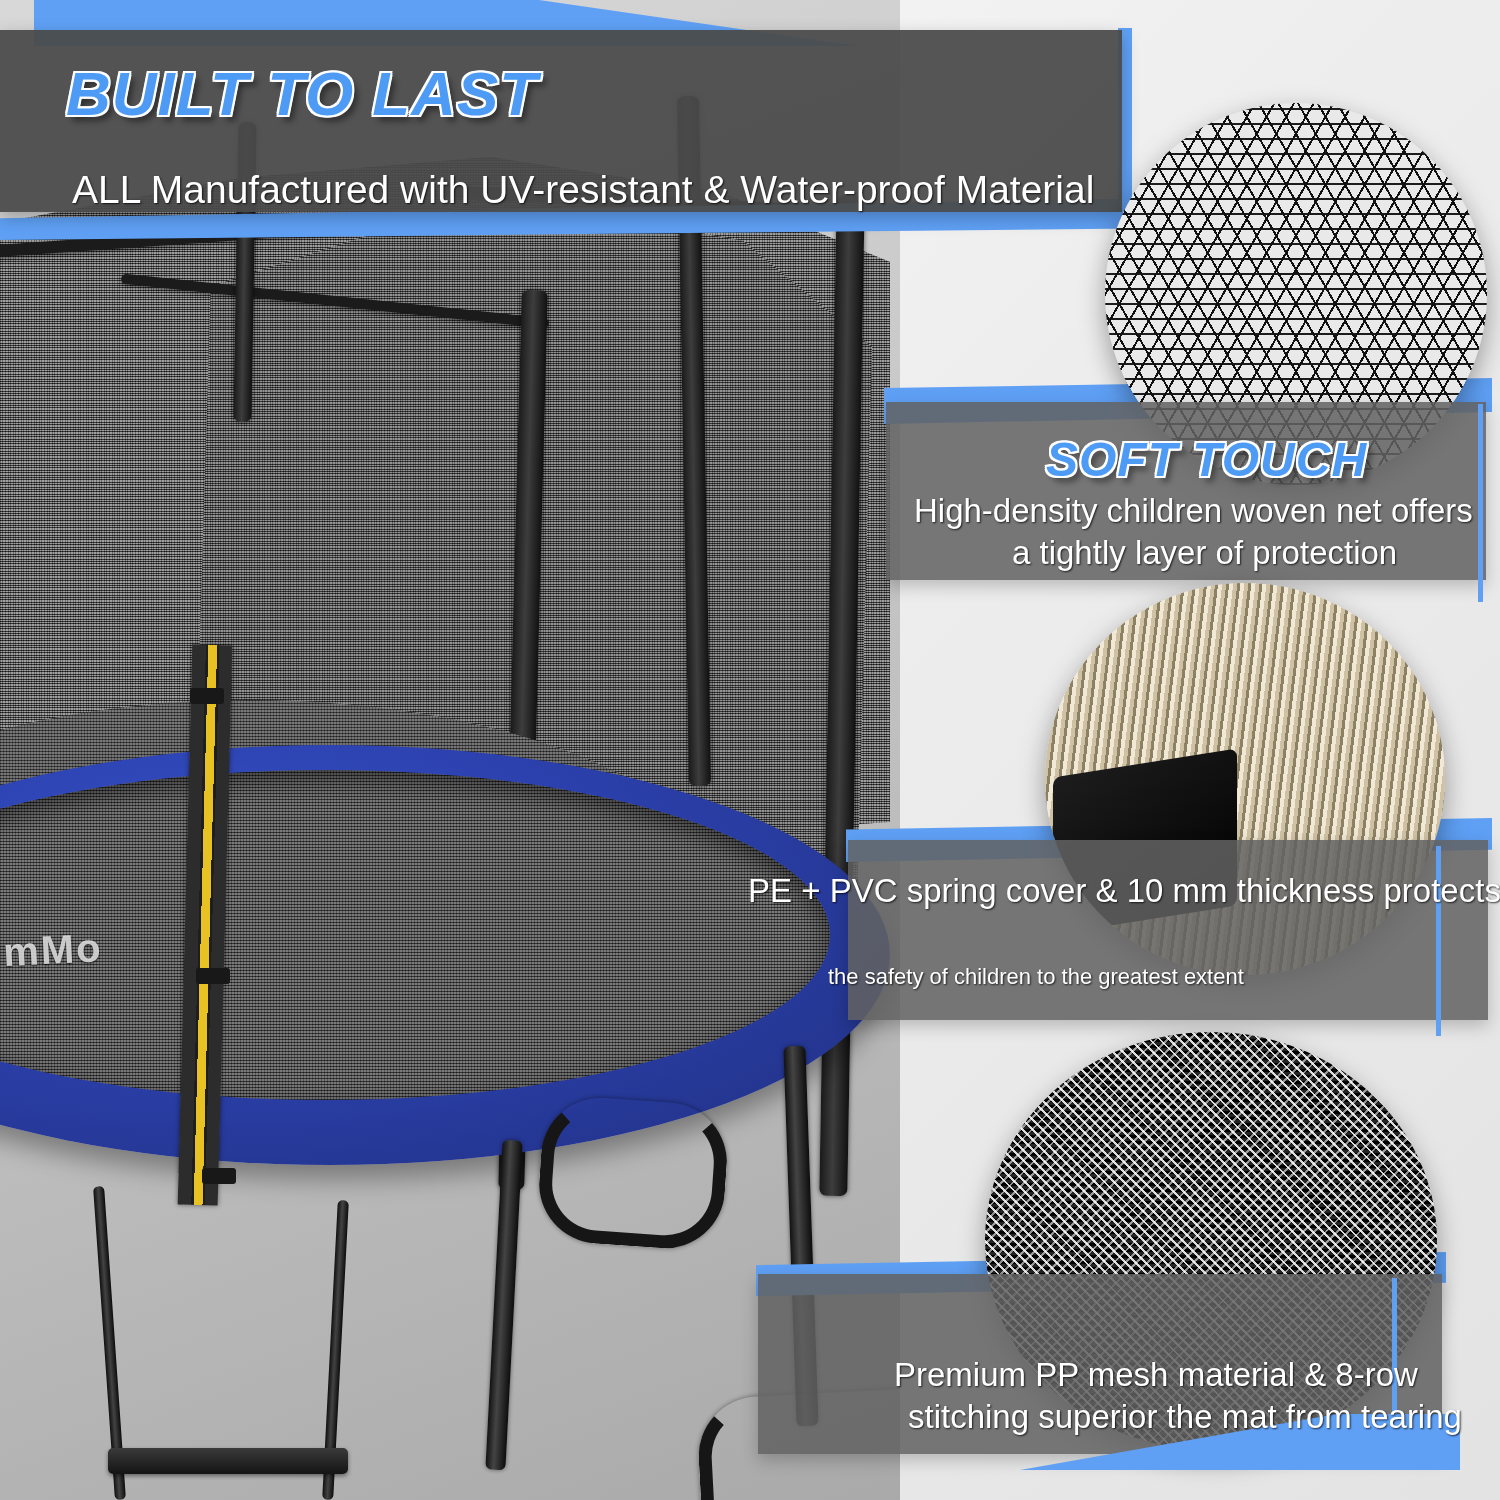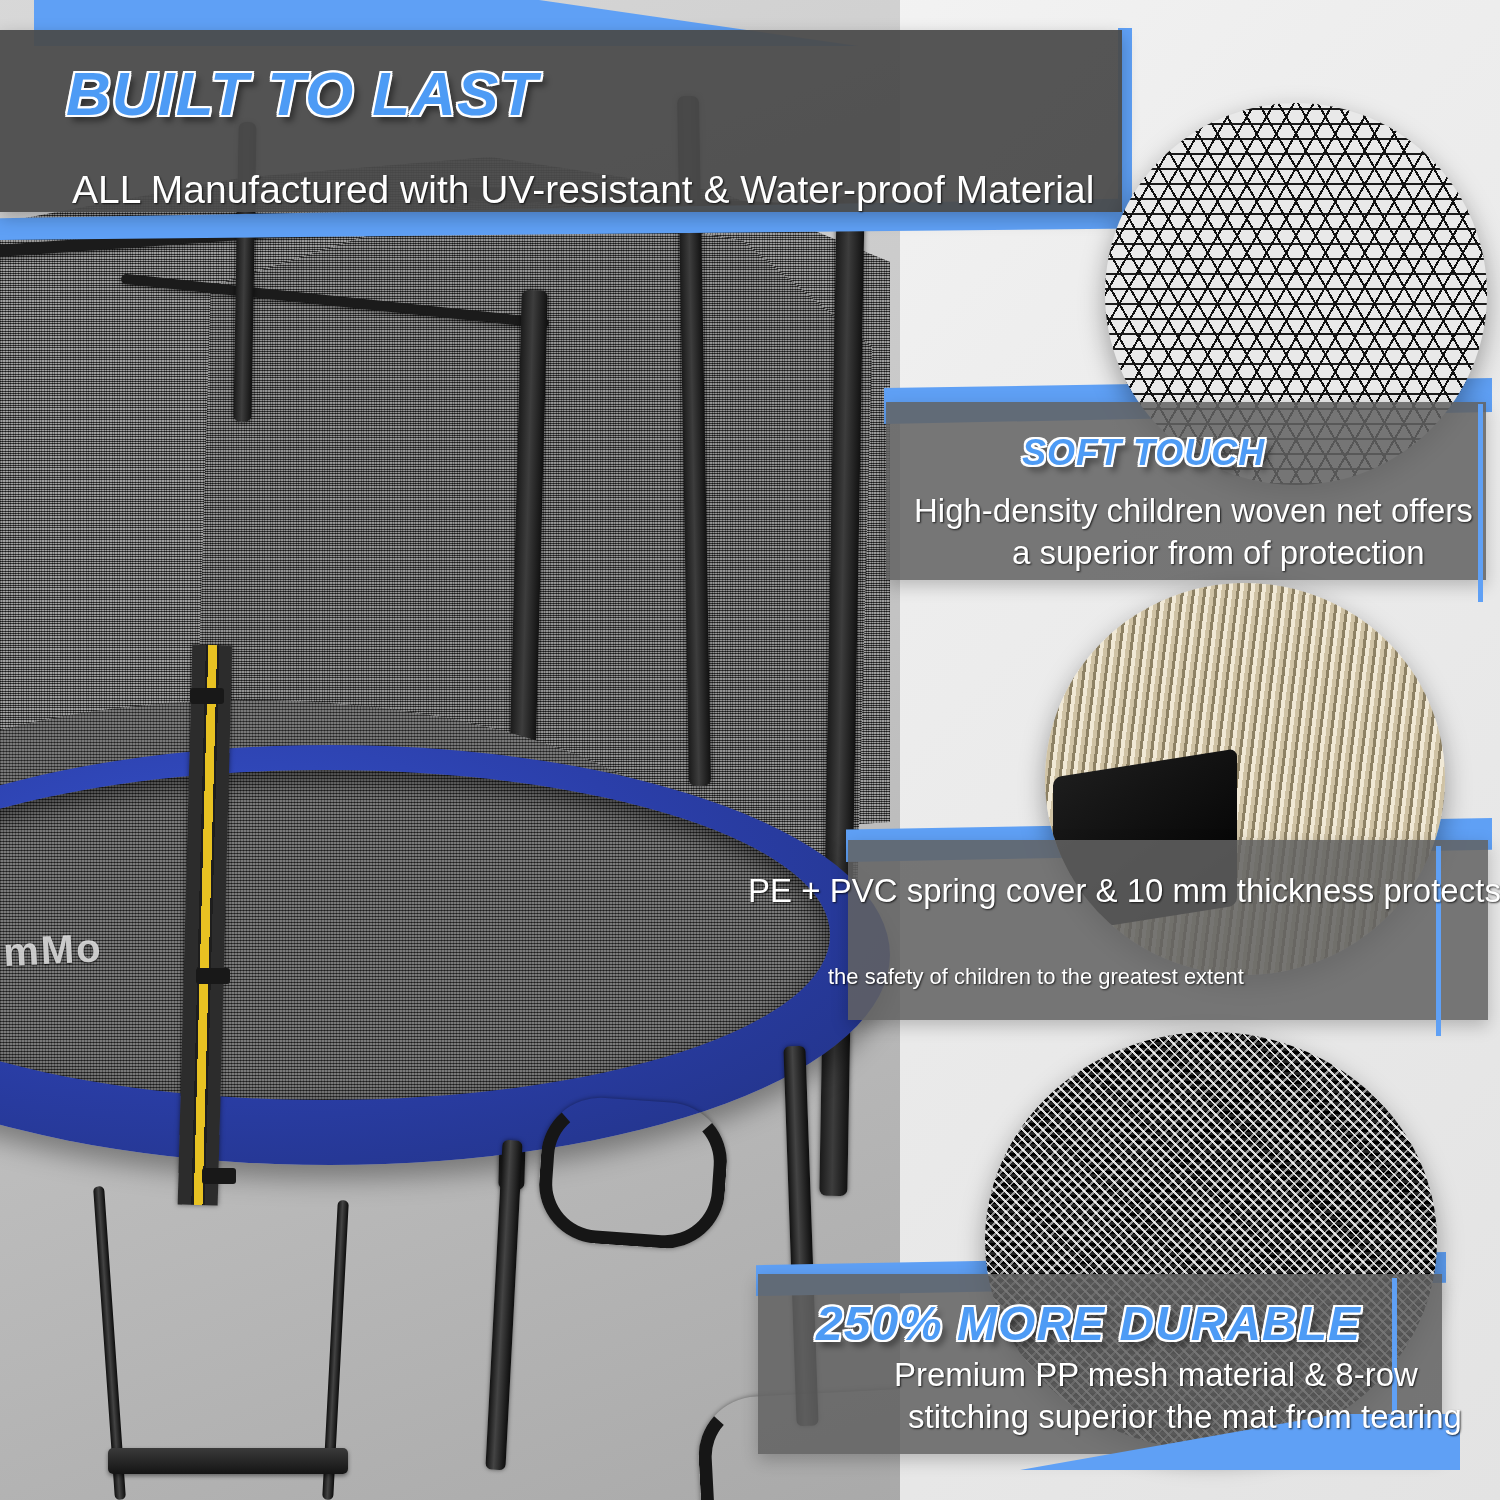--- a/index.html
+++ b/index.html
@@ -146,21 +146,21 @@
        2px 2px 0 #fff,-2px 2px 0 #fff,2px -2px 0 #fff,-2px -2px 0 #fff,
        5px 6px 6px rgba(0,0,0,.45);
     letter-spacing:1px;white-space:nowrap;
   }
   .subline{color:#ffffff;font-weight:400;white-space:nowrap;
      text-shadow:1px 1px 2px rgba(0,0,0,.75);}
 
   #h1{position:absolute;left:66px;top:58px;font-size:62px;text-align:right;}
   #s1{position:absolute;left:72px;top:134px;font-size:39px;margin-top:34px;}
 
-  #h2{position:absolute;left:1022px;top:432px;font-size:36px;}
+  #h2{position:absolute;left:1046px;top:432px;font-size:48px;}
   #s2a{position:absolute;left:914px;top:492px;font-size:33px;}
   #s2b{position:absolute;left:1012px;top:534px;font-size:33px;}
 
   #h3{position:absolute;left:900px;top:864px;font-size:48px;}
   #s3a{position:absolute;left:748px;top:872px;font-size:33px;}
   #s3b{position:absolute;left:828px;top:964px;font-size:22px;}
 
   #h4{position:absolute;left:816px;top:1296px;font-size:48px;}
   #s4a{position:absolute;left:894px;top:1356px;font-size:33px;}
   #s4b{position:absolute;left:908px;top:1398px;font-size:33px;}
@@ -212,31 +212,30 @@
   <div id="headerPanel"></div>
   <div class="headline" id="h1">BUILT TO LAST</div>
   <div class="subline" id="s1">ALL Manufactured with UV-resistant &amp; Water-proof Material</div>
 
   <div class="blueBar" id="blueSoft"></div>
   <div class="circlePhoto" id="circNet"></div>
   <div class="panel" id="panelSoft"></div>
   <div class="blueBar" id="blueSoftLine"></div>
   <div class="headline" id="h2">SOFT TOUCH</div>
   <div class="subline" id="s2a">High-density children woven net offers</div>
-  <div class="subline" id="s2b">a superior from of protection</div>
+  <div class="subline" id="s2b">a tightly layer of protection</div>
 
   <div class="blueBar" id="blueQual"></div>
   <div class="circlePhoto" id="circSpring"></div>
   <div class="panel" id="panelQual"></div>
   <div class="blueBar" id="blueQualLine"></div>
   <div class="subline" id="s3a">PE + PVC spring cover &amp; 10 mm thickness protects</div>
   <div class="subline" id="s3b">the safety of children to the greatest extent</div>
 
   <div class="blueBar" id="blueDur"></div>
   <div class="circlePhoto" id="circMesh"></div>
   <div class="panel" id="panelDur"></div>
   <div class="blueBar" id="blueDurLine"></div>
   <div class="wedge" id="blueDurFoot"></div>
-  <div class="headline" id="h4">250% MORE DURABLE</div>
   <div class="subline" id="s4a">Premium PP mesh material &amp; 8-row</div>
   <div class="subline" id="s4b">stitching superior the mat from tearing</div>
 
 </div>
 
 </body></html>

